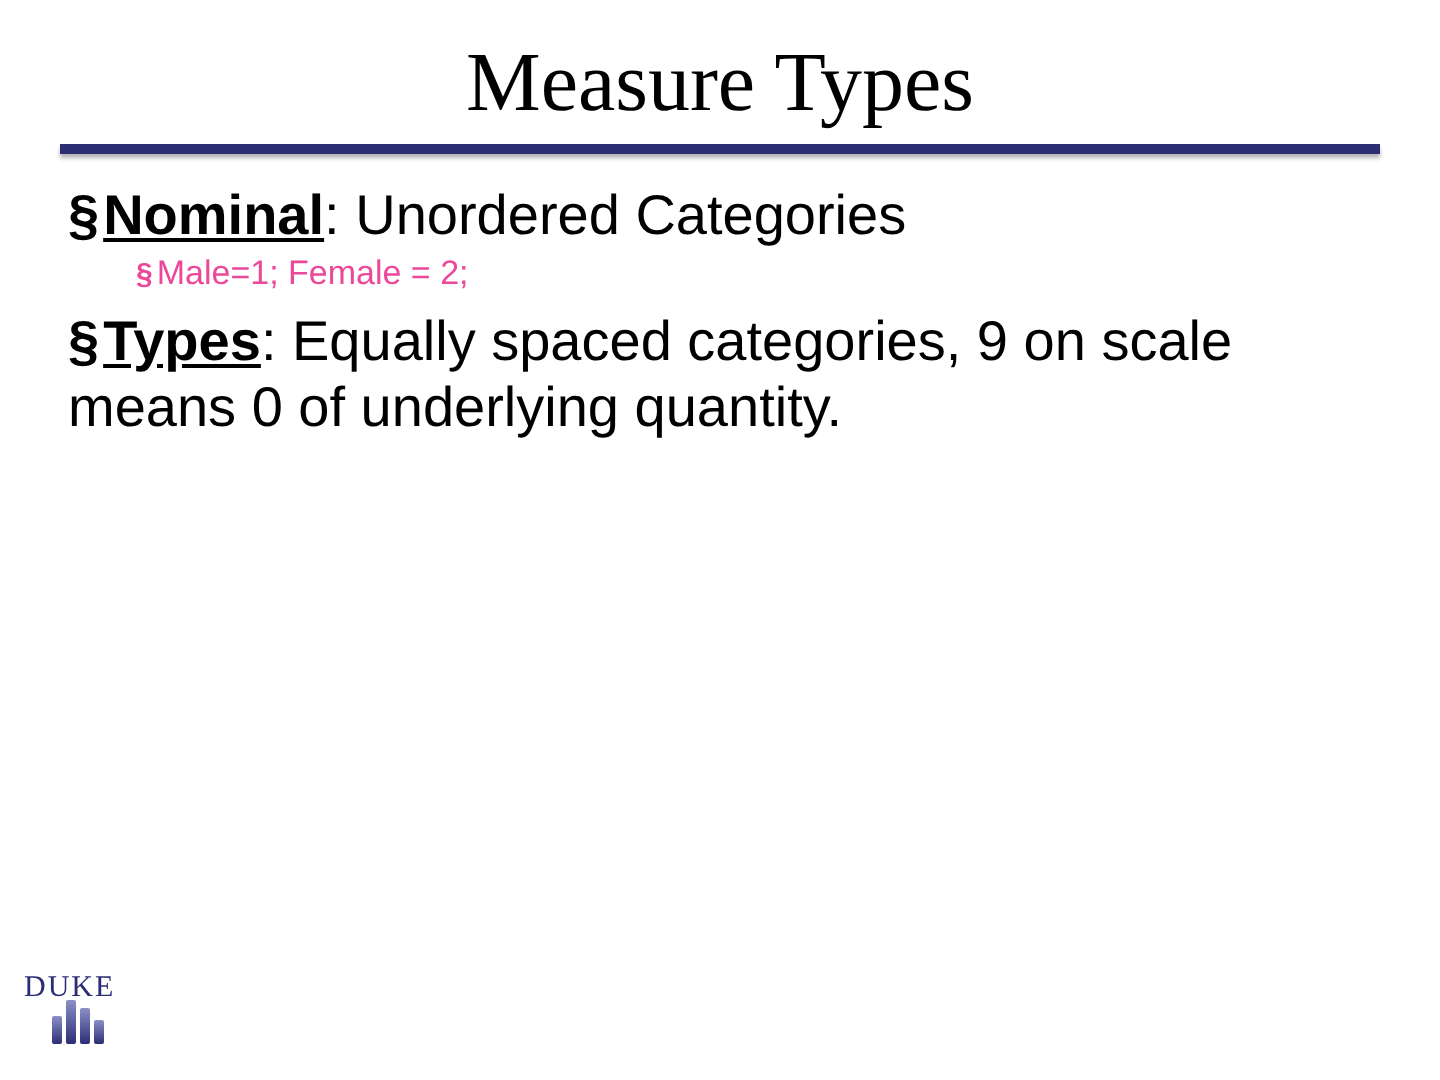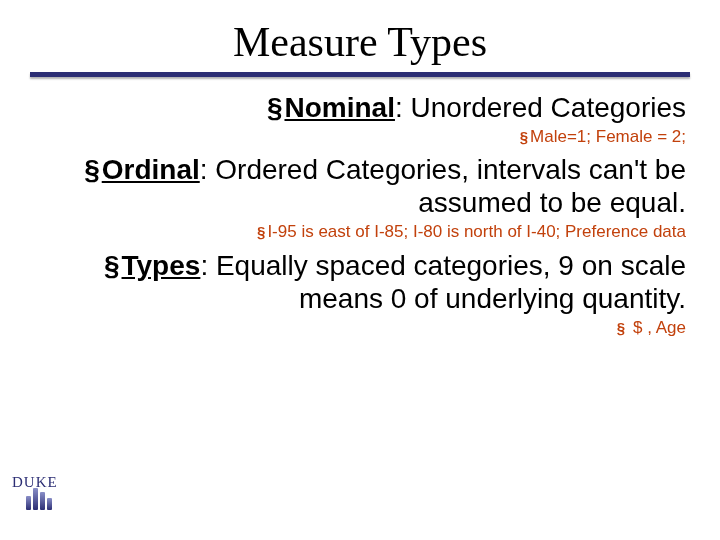--- a/index.html
+++ b/index.html
@@ -14,36 +14,36 @@
     font-family: "Times New Roman", Times, serif;
     color: #000;
     margin-bottom: 6px;
   }
   .rule {
     height: 5px; background: #2c2e74; width: 100%;
     box-shadow: 0 2px 2px rgba(0,0,0,0.3);
     margin-bottom: 14px;
   }
   .content { padding: 0 4px; }
-  .item { margin-bottom: 2px; text-align: right; }
+  .item { margin-bottom: 2px; }
   .main-line {
     font-size: 28px; line-height: 1.18; color: #000;
     font-family: Arial, Helvetica, sans-serif;
   }
   .bullet { font-weight: bold; margin-right: 2px; }
   .term { font-weight: bold; text-decoration: underline; }
   .desc { }
   .sub-line {
-    font-size: 17px; line-height: 1.25; color: #c2410c;
+    font-size: 17px; line-height: 1.25; color: #ec4899;
     padding-left: 34px; margin-top: 2px; margin-bottom: 6px;
   }
   .sub-line .bullet { font-size: 15px; }
   .sub-line.loose .bullet { margin-right: 8px; }
   .logo {
-    position: absolute; left: 6px; bottom: 24px; width: 70px; height: 44px;
+    position: absolute; left: 6px; bottom: 12px; width: 70px; height: 44px;
   }
   .logo .word {
     font-family: "Times New Roman", Times, serif;
     font-size: 15px; letter-spacing: 1px; color: #2c2e74;
     position: absolute; top: 2px; left: 6px; font-weight: 500;
   }
   .logo .bars {
     position: absolute; left: 20px; top: 16px; display: flex; gap: 2px; align-items: flex-end;
   }
   .logo .bars span {
@@ -67,35 +67,26 @@
     <div class="item">
       <div class="main-line">
         <span class="bullet">§</span><span class="term">Nominal</span><span class="desc">: Unordered Categories</span>
       </div>
       <div class="sub-line">
         <span class="bullet">§</span><span>Male=1; Female = 2;</span>
       </div>
     </div>
 
     <div class="item">
-      <div class="main-line">
-        <span class="bullet">§</span><span class="term">Ordinal</span><span class="desc">: Ordered Categories, intervals can't be assumed to be equal.</span>
-      </div>
-      <div class="sub-line">
-        <span class="bullet">§</span><span>I-95 is east of I-85;  I-80 is north of I-40; Preference data</span>
-      </div>
     </div>
 
 
     <div class="item">
       <div class="main-line">
         <span class="bullet">§</span><span class="term">Types</span><span class="desc">: Equally spaced categories, 9 on scale means 0 of underlying quantity.</span>
-      </div>
-      <div class="sub-line loose">
-        <span class="bullet">§</span><span>$ , Age</span>
       </div>
     </div>
 
   </div>
 
   <div class="logo">
     <div class="word">DUKE</div>
     <div class="bars">
       <span></span>
         <span></span>

